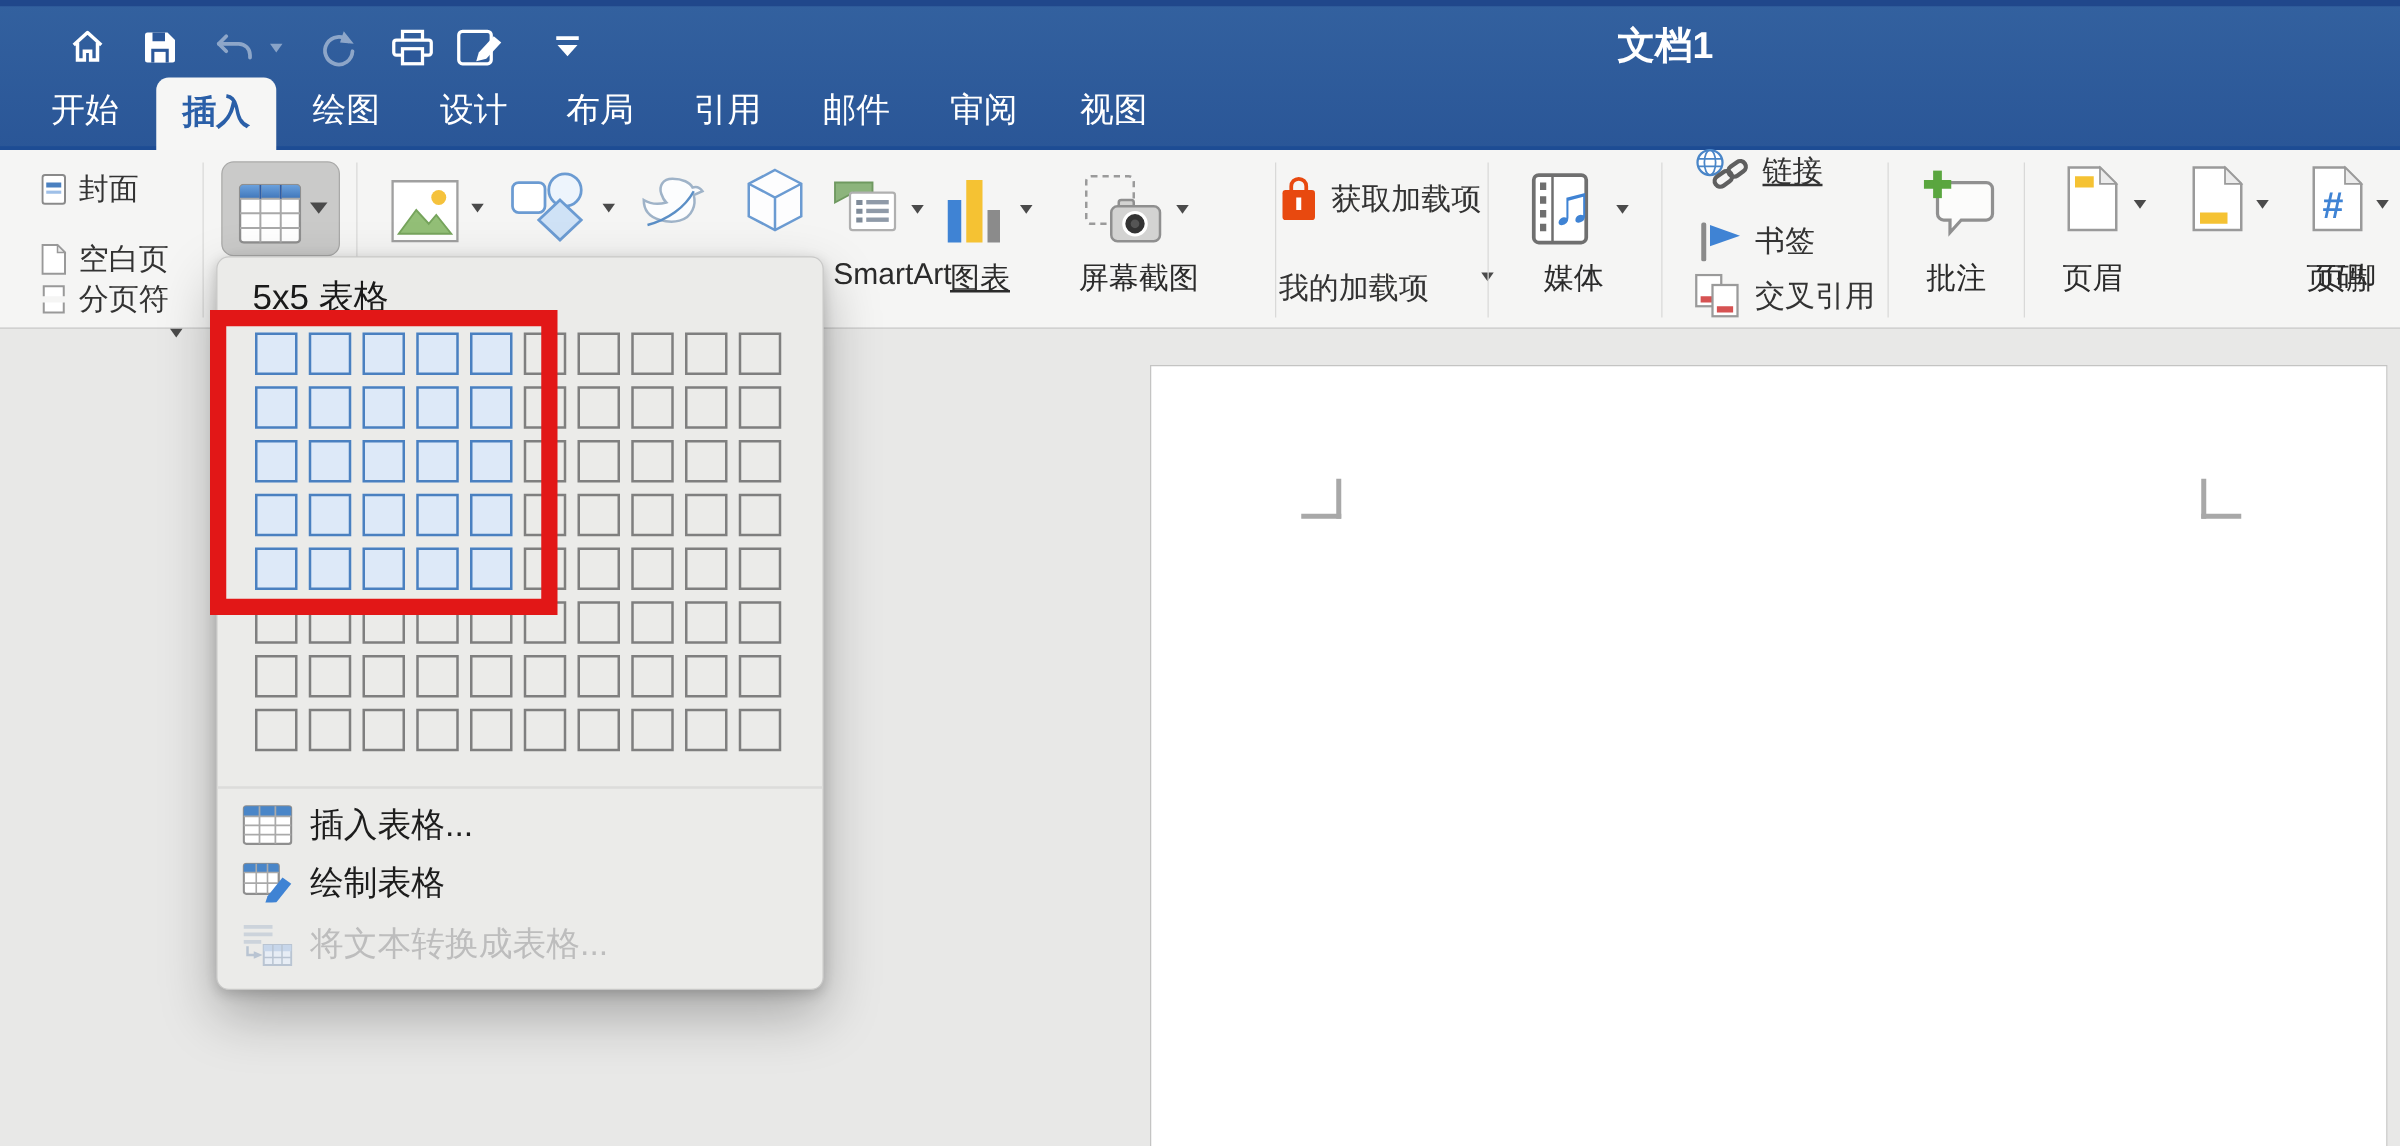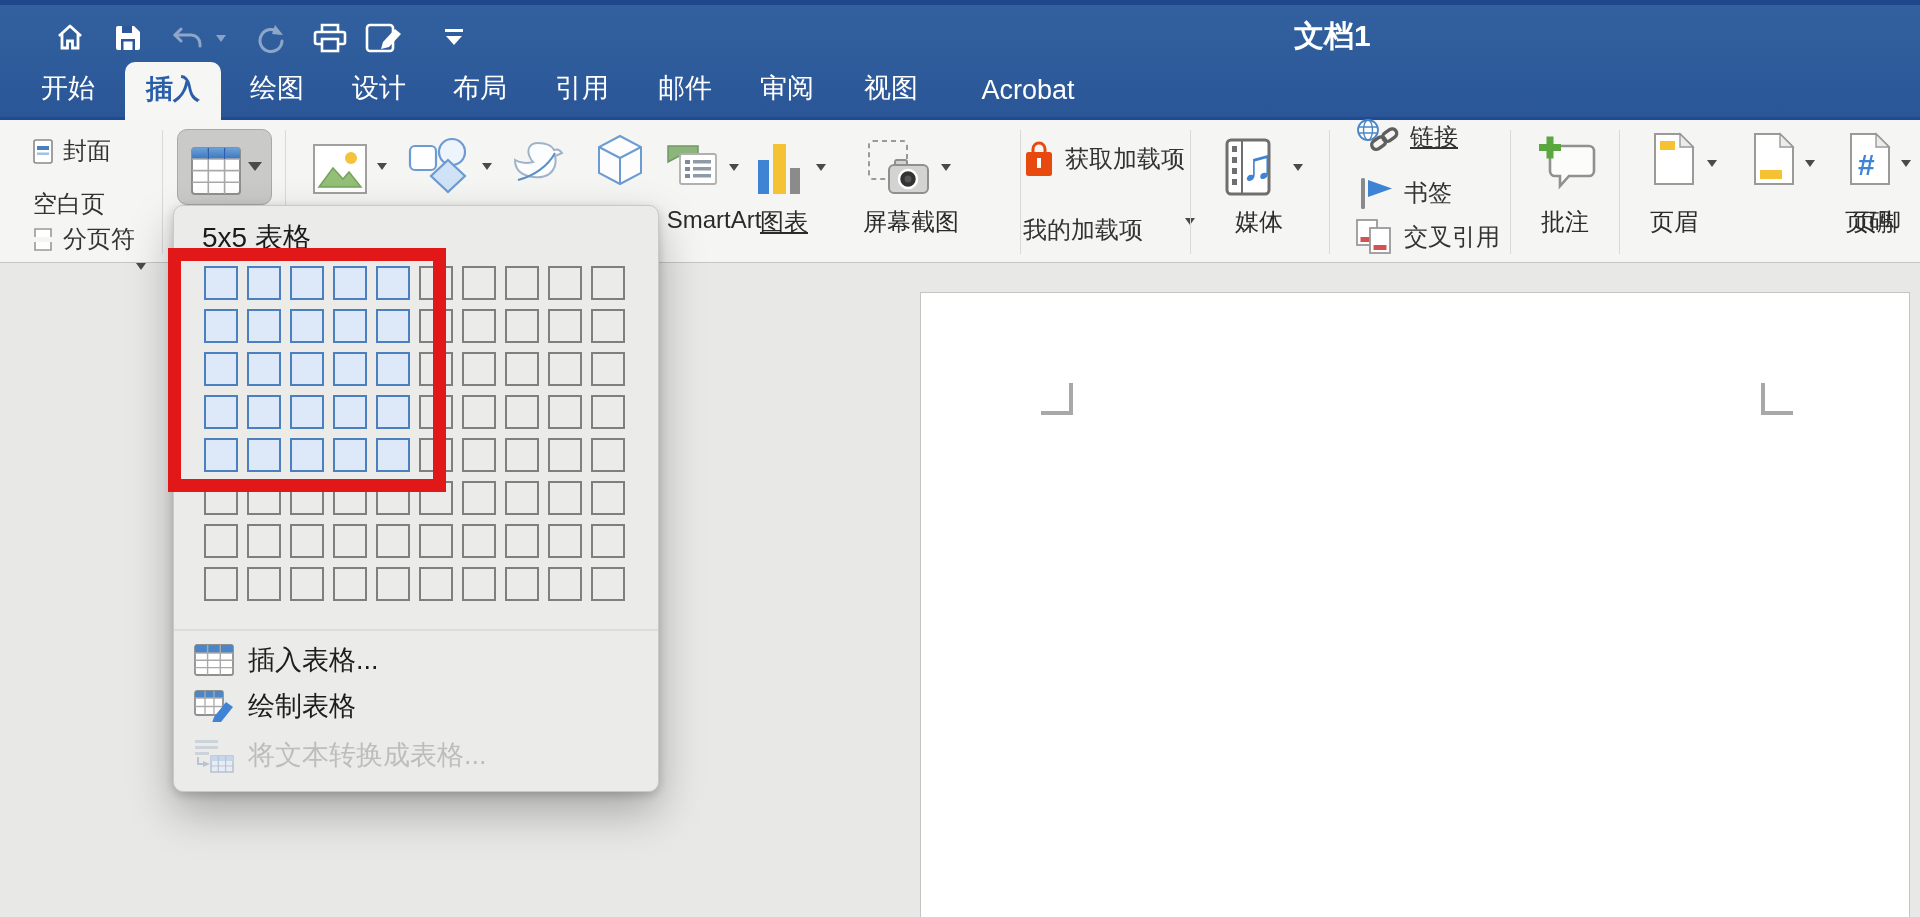--- a/index.html
+++ b/index.html
@@ -126,35 +126,34 @@
 
   <div class="tab" style="left:68px;">开始</div>
   <div class="tab active" style="left:173px;">插入</div>
   <div class="tab" style="left:277px;">绘图</div>
   <div class="tab" style="left:379px;">设计</div>
   <div class="tab" style="left:480px;">布局</div>
   <div class="tab" style="left:582px;">引用</div>
   <div class="tab" style="left:685px;">邮件</div>
   <div class="tab" style="left:787px;">审阅</div>
   <div class="tab" style="left:891px;font-family:Liberation Mono, monospace;">视图</div>
-  <div class="tab" style="left:1028px;">Acrobat</div>
 </div>
 
 <div class="abs" id="ribbon">
 
   <div class="rowbtn" style="left:33px;top:14px;">
     <svg width="20" height="25" viewBox="0 0 20 25">
         <rect x="1" y="1" width="18" height="23" rx="2" fill="#fff" stroke="#8a8a8a" stroke-width="1.6"></rect>
         <rect x="4" y="7" width="12" height="4" fill="#4a80c0"></rect>
         <rect x="4" y="13.5" width="12" height="2.5" fill="#9fc0e8"></rect>
       </svg>
     <span>封面</span>
   </div>
   <div class="caret small" style="left:136px;top:143px;"></div>
-  <div class="rowbtn" style="left:33px;top:58px;flex-direction:column;">
+  <div class="rowbtn" style="left:33px;top:70px;">
     <svg width="20" height="25" viewBox="0 0 20 25">
         <path d="M1 1 H13 L19 7 V24 H1 Z" fill="#fff" stroke="#999" stroke-width="1.6"></path>
         <path d="M13 1 L19 7 H13 Z" fill="#ededed" stroke="#999" stroke-width="1.2"></path>
       </svg>
     <span>空白页</span>
   </div>
   <div class="rowbtn" style="left:33px;top:102px;">
     <svg width="20" height="25" viewBox="0 0 20 25">
         <path d="M2 10 V2 H18 V10" fill="#fff" stroke="#999" stroke-width="1.6"></path>
         <path d="M2 15 V23 H18 V15" fill="#fff" stroke="#999" stroke-width="1.6"></path>

